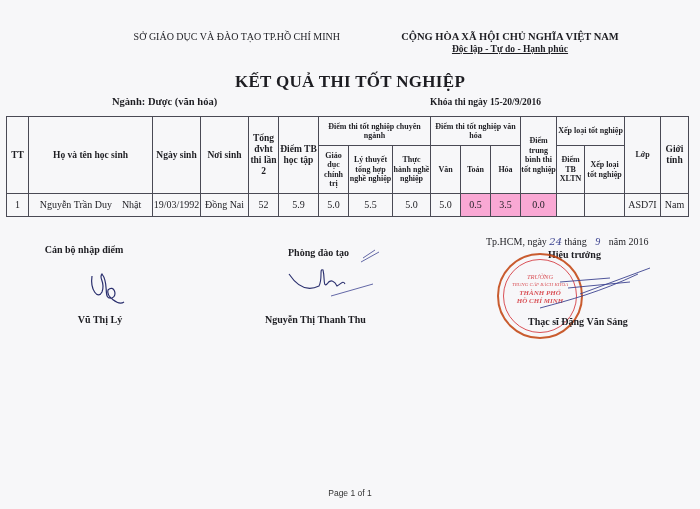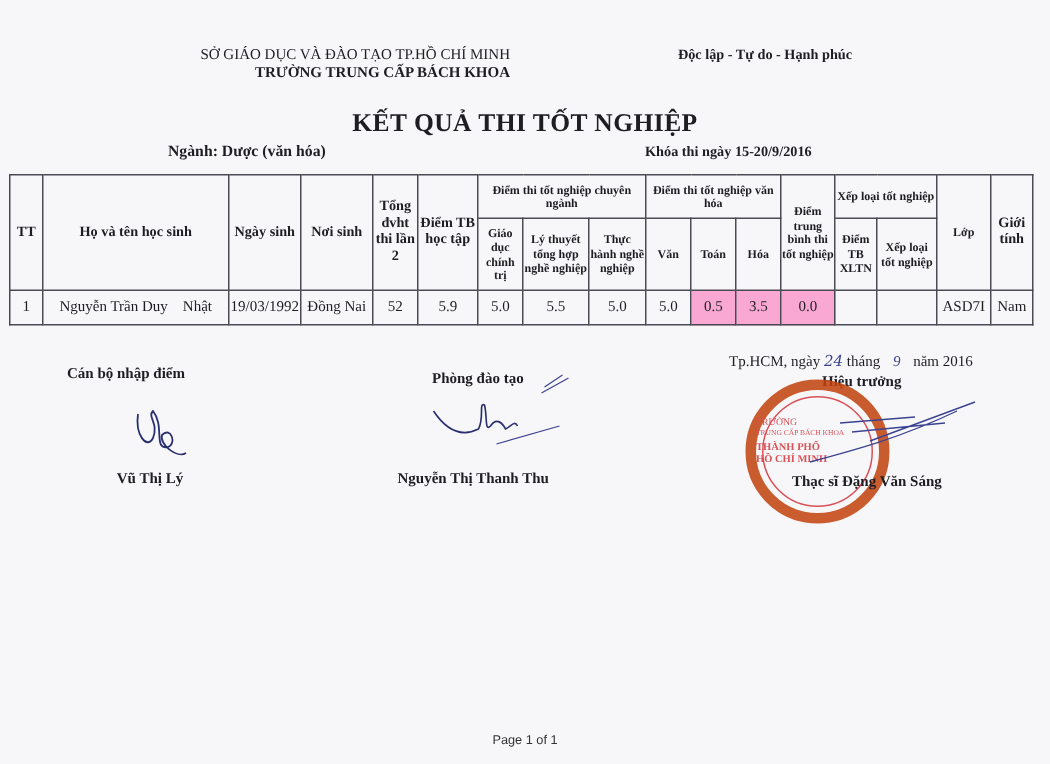--- a/index.html
+++ b/index.html
@@ -5,21 +5,21 @@
   html, body { margin:0; padding:0; }
   body { width:700px; height:509px; background:#f7f7f9; position:relative; overflow:hidden;
          font-family:"Liberation Serif", "DejaVu Serif", serif; color:#1d1d22; }
   .abs { position:absolute; }
   .center { text-align:center; }
   .hdr-left { left:0; top:31px; width:340px; font-size:10px; line-height:11.5px;text-align:right; }
   .hdr-left .l1 { font-weight:normal; }
   .hdr-left .l2, .hdr-left .l3 { font-weight:bold; }
   .hdr-right { left:370px; top:31px; width:280px; font-size:10.5px; line-height:12px; }
   .hdr-right .l1 { font-weight:bold; }
-  .hdr-right .l2 { font-weight:bold; font-size:9.5px; }
+  .hdr-right .l2 { font-weight:bold; font-size:9.5px;text-decoration:underline; }
   .title { left:0; width:700px; top:72px; font-size:17px; font-weight:bold; letter-spacing:0.3px; }
   .major { left:112px; top:96px; font-size:10.5px; font-weight:bold; }
   .session { left:430px; top:97px; font-size:9.5px; font-weight:bold; }
 
   table.grid { position:absolute; left:6px; top:116px; border-collapse:collapse; table-layout:fixed; }
   table.grid td, table.grid th { border:1px solid #4a4a55; padding:0; text-align:center; vertical-align:middle;
          font-size:8px; line-height:9.5px; }
   table.grid th { font-weight:bold; }
   table.grid th.big { font-size:9.5px; line-height:11px; }
   table.grid td { font-size:10px; height:22px; }
@@ -30,24 +30,24 @@
   .sign-name { font-size:10px; font-weight:bold; }
   .place-date { left:486px; top:236px; font-size:10px; }
   .page { left:0; width:700px; top:488px; font-family:"Liberation Sans", sans-serif; font-size:8.5px; color:#333; }
   svg { position:absolute; overflow:visible; }
 </style>
 </head>
 <body>
 
 <div class="abs hdr-left center">
   <div class="l1">SỞ GIÁO DỤC VÀ ĐÀO TẠO TP.HỒ CHÍ MINH</div>
-  <div class="l2">TRƯỜNG TRUNG CẤP BÁCH KHOA</div>
 </div>
 
 <div class="abs hdr-right center">
+  <div class="l1">CỘNG HÒA XÃ HỘI CHỦ NGHĨA VIỆT NAM</div>
   <div class="l2">Độc lập - Tự do - Hạnh phúc</div>
 </div>
 
 <div class="abs title center">KẾT QUẢ THI TỐT NGHIỆP</div>
 <div class="abs major">Ngành: Dược (văn hóa)</div>
 <div class="abs session">Khóa thi ngày 15-20/9/2016</div>
 
 <table class="grid">
   <colgroup>
     <col style="width:22px">
@@ -131,21 +131,21 @@
 
 <div class="abs place-date">
   <span>Tp.HCM, ngày</span>
   <span style="font-style:italic; color:#3c4390; font-family:'DejaVu Serif', serif; font-size:10px;">24</span>
   <span>tháng</span>
   <span style="font-style:italic; color:#3c4390; margin:0 6px;">9</span>
   <span>năm 2016</span>
 </div>
 <div class="abs sign-label" style="left:548px; top:249px;">Hiệu trưởng</div>
 
-<div class="abs" style="left:497px; top:253px; width:82px; height:82px; border:7px solid #c2410c; border-radius:50%; color:#d4333a; text-align:left; font-family:'Liberation Serif', serif; opacity:0.85;">
+<div class="abs" style="left:497px; top:253px; width:82px; height:82px; border:2px solid #c2410c; border-radius:50%; color:#d4333a; text-align:center; font-family:'Liberation Serif', serif; opacity:0.85;font-style:italic;">
   <div style="position:absolute; left:4px; top:4px; right:4px; bottom:4px; border:1px solid #d4333a; border-radius:50%;"></div>
   <div style="position:absolute; top:18px; width:100%; font-size:6.5px; line-height:8px;">
     <div>TRƯỜNG</div>
     <div style="font-size:5px;">TRUNG CẤP BÁCH KHOA</div>
     <div style="font-weight:bold; font-size:7px;">THÀNH PHỐ</div>
     <div style="font-weight:bold; font-size:7px;">HỒ CHÍ MINH</div>
   </div>
 </div>
 <svg style="left:520px; top:262px;" width="140" height="50">
   <path d="M20 46 C 50 38, 80 30, 118 12 M40 20 L 90 16 M48 26 L 110 20 M60 32 L 130 6" stroke="#3c4390" stroke-width="0.9" fill="none"></path>

